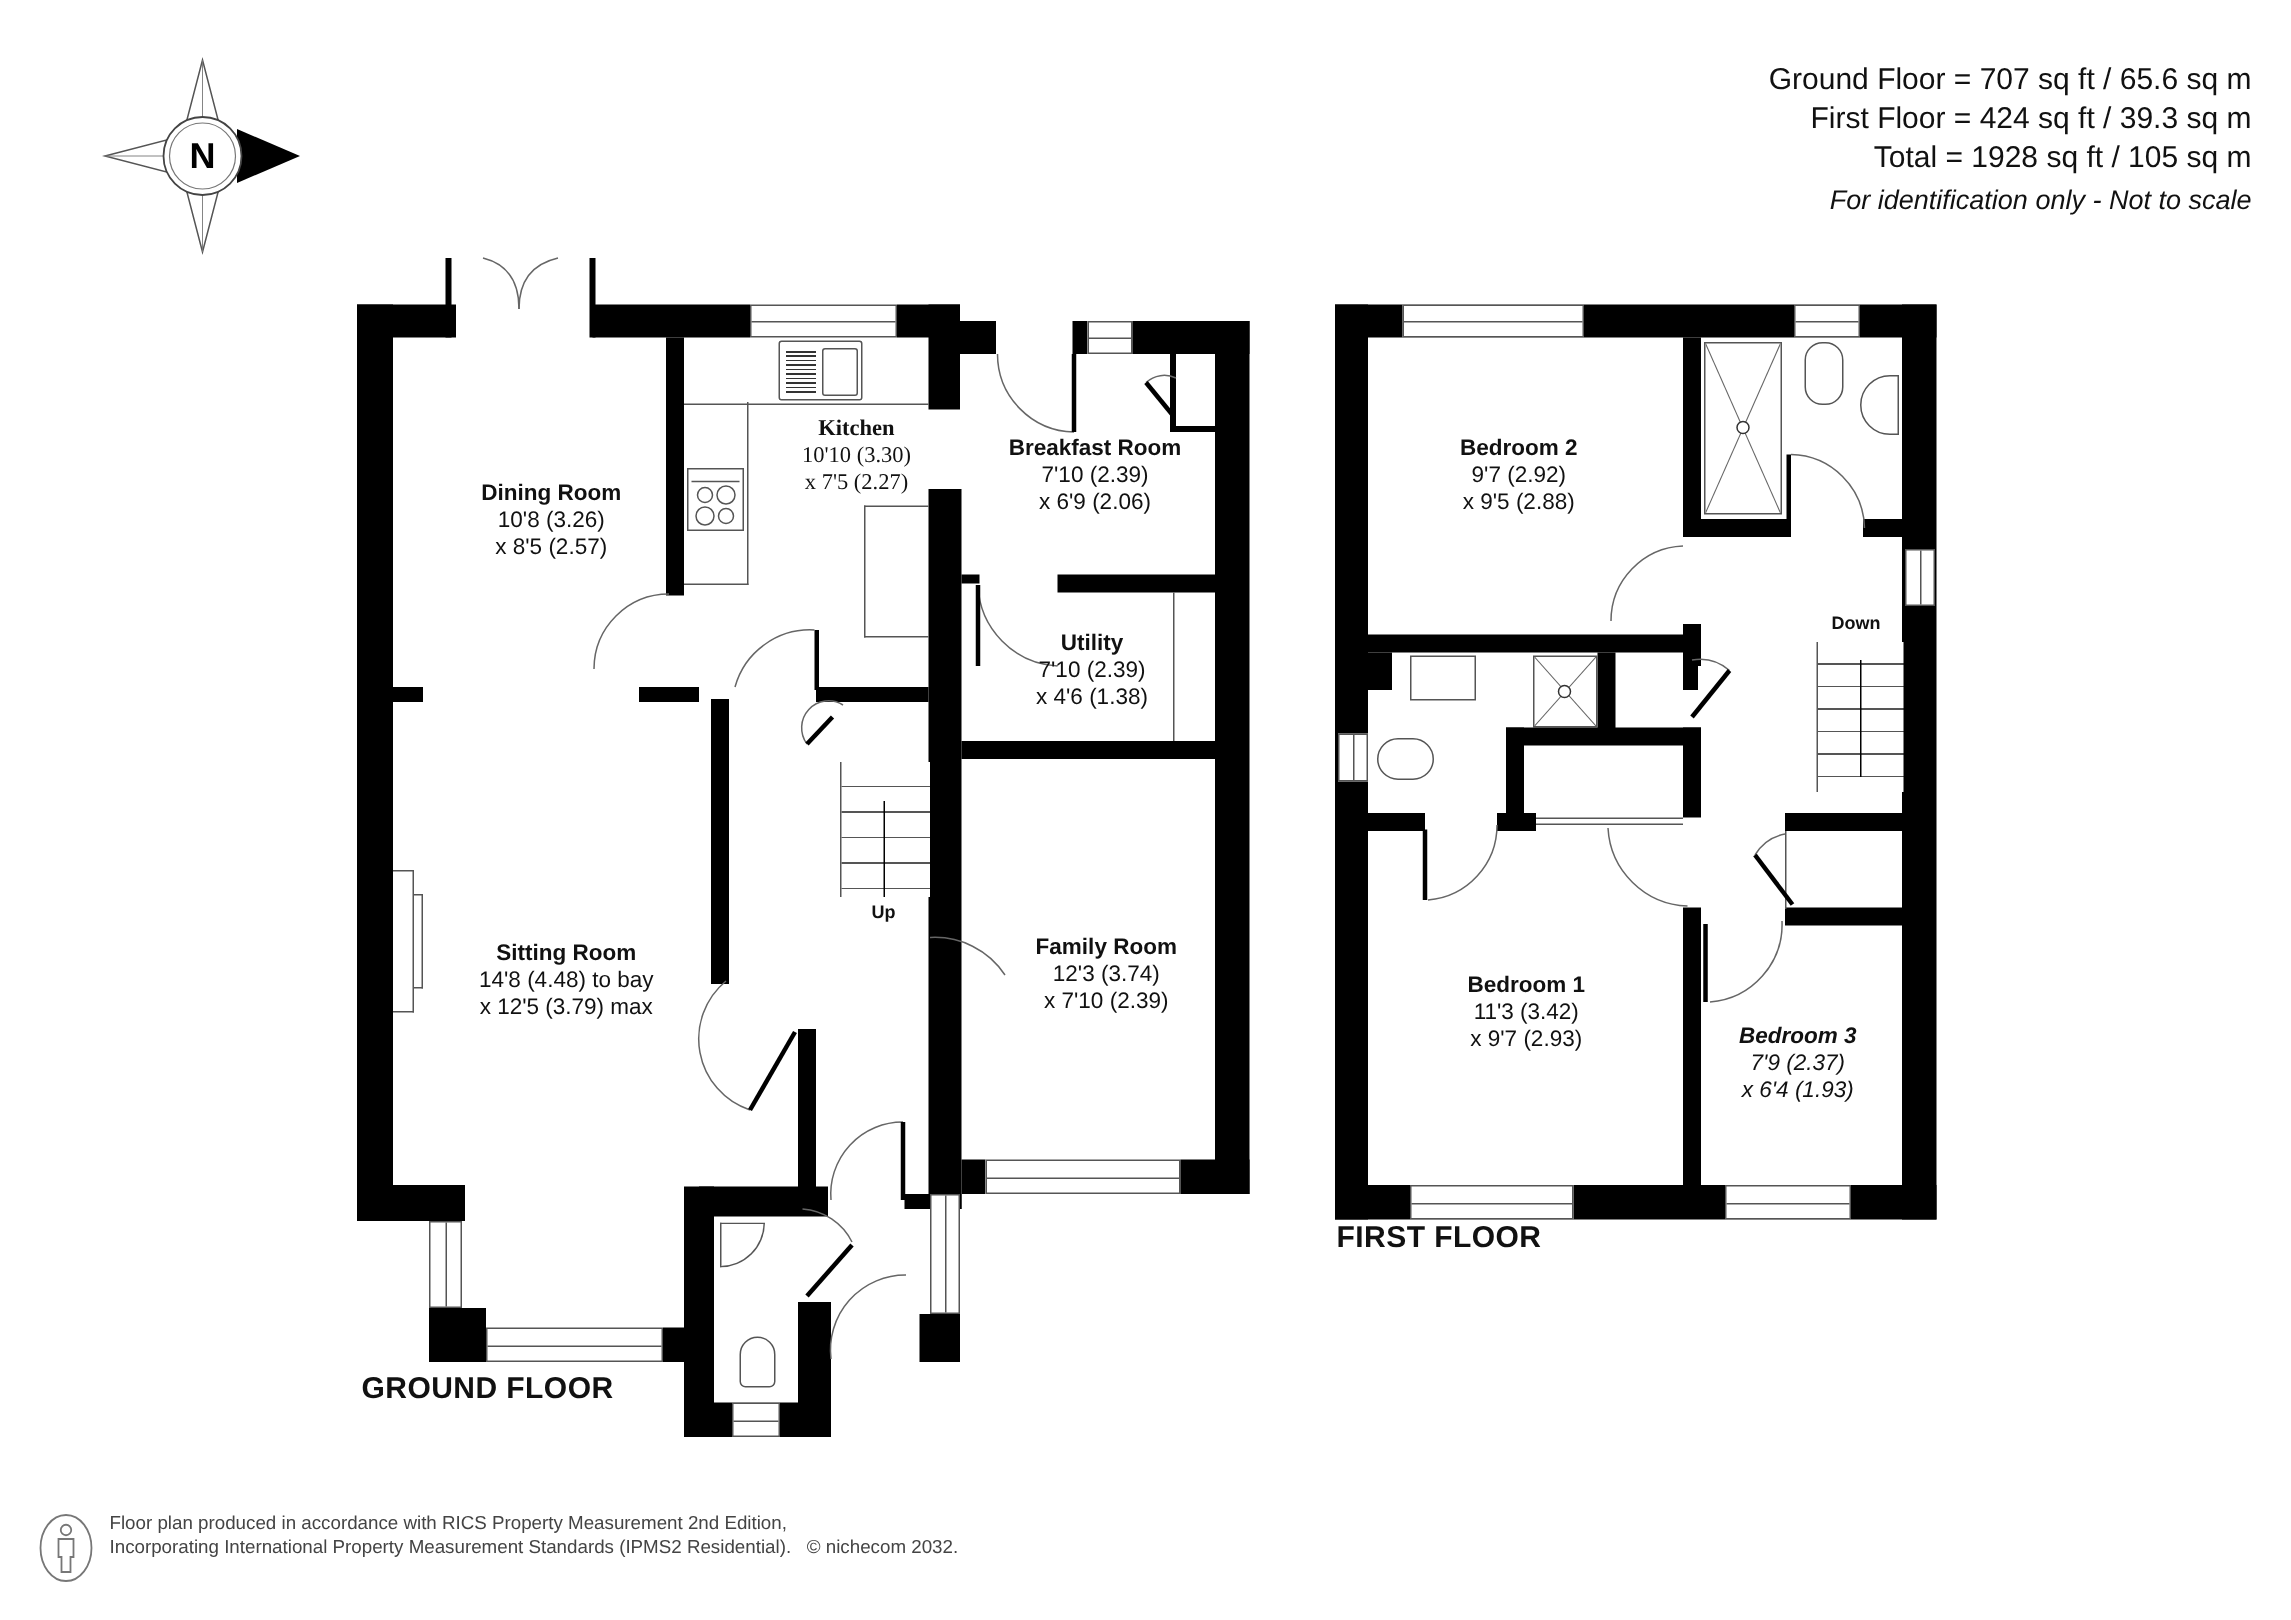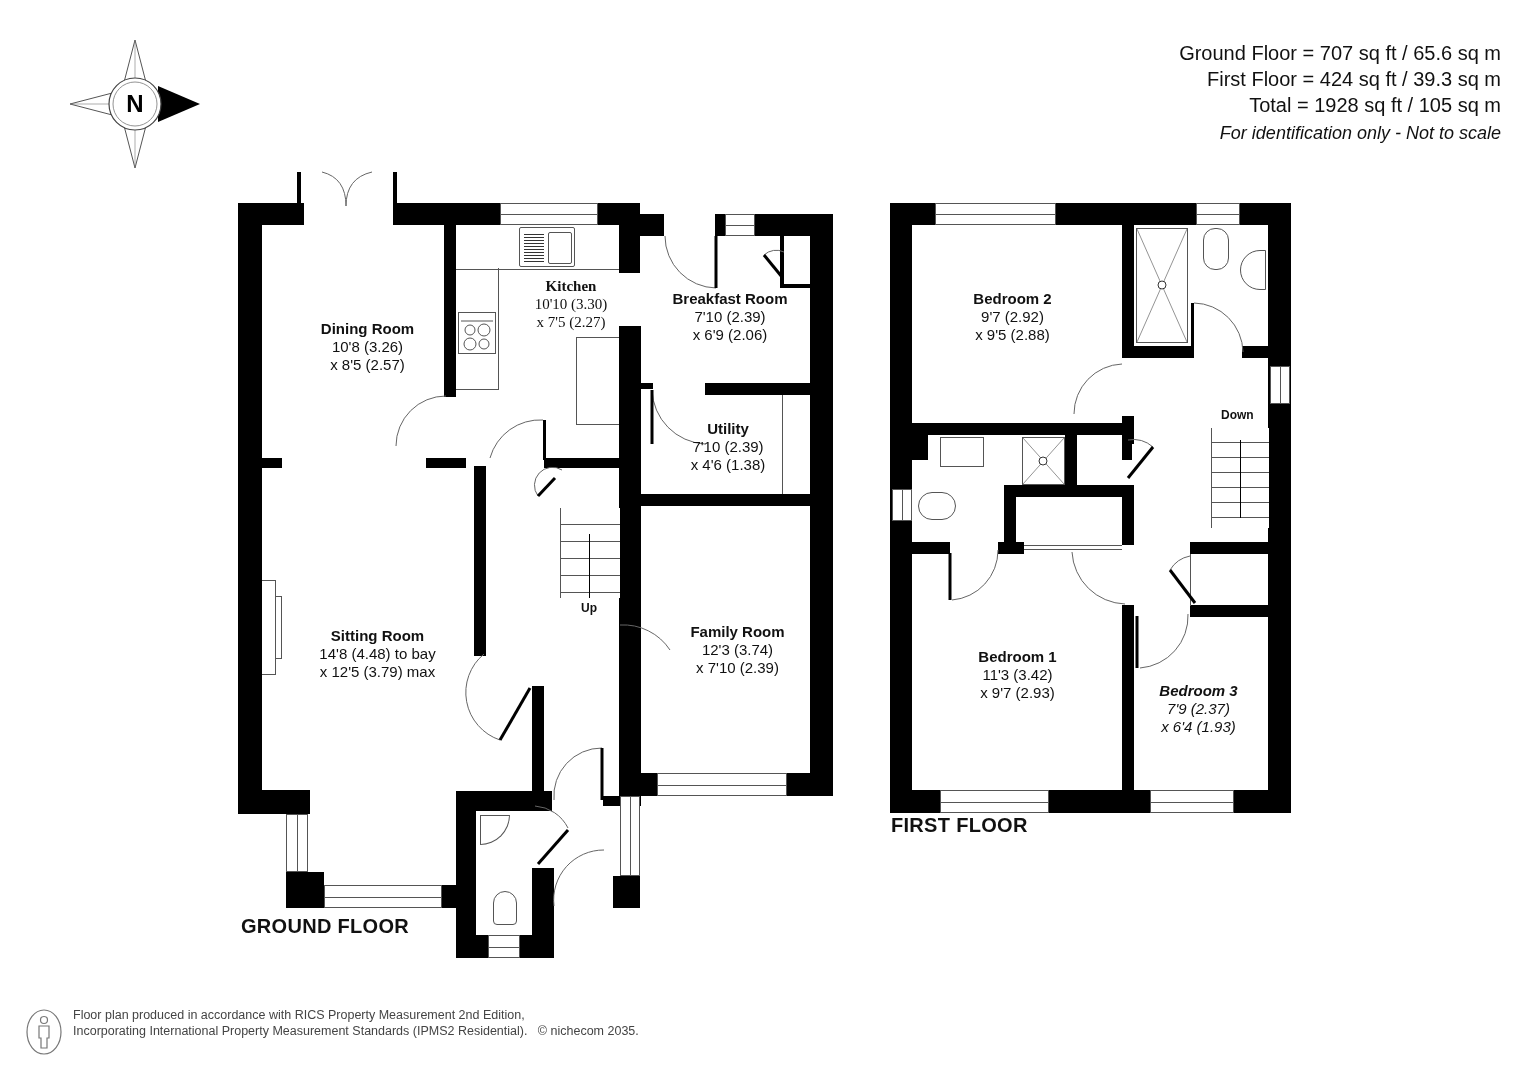--- a/index.html
+++ b/index.html
@@ -292,14 +292,14 @@
   <div class="floor-label" style="left:891px;top:814px;">FIRST FLOOR</div>
 </div>
 
 <svg class="abs" style="left:25px;top:1008px;" width="38" height="48" viewBox="0 0 38 48">
   <ellipse cx="19" cy="24" rx="17" ry="22" fill="none" stroke="#777" stroke-width="1.2"></ellipse>
   <circle cx="19" cy="12" r="3.5" fill="none" stroke="#777" stroke-width="1.2"></circle>
   <path d="M14 18 h10 v12 h-2 v10 h-6 v-10 h-2 z" fill="none" stroke="#777" stroke-width="1.2"></path>
 </svg>
 <div class="footer">
   <div>Floor plan produced in accordance with RICS Property Measurement 2nd Edition,</div>
-  <div><span>Incorporating International Property Measurement Standards (IPMS2 Residential).</span>&nbsp;&nbsp;&nbsp;<span>© nichecom 2035.</span></div>
+  <div><span>Incorporating International Property Measurement Standards (IPMS2 Residential).</span>&nbsp;&nbsp;&nbsp;<span>© nichecom 2032.</span></div>
 </div>
 
 </body></html>

